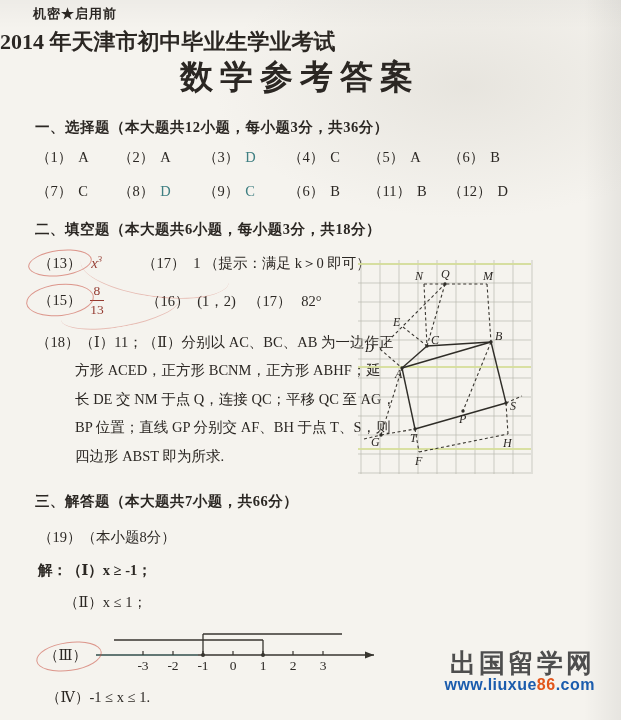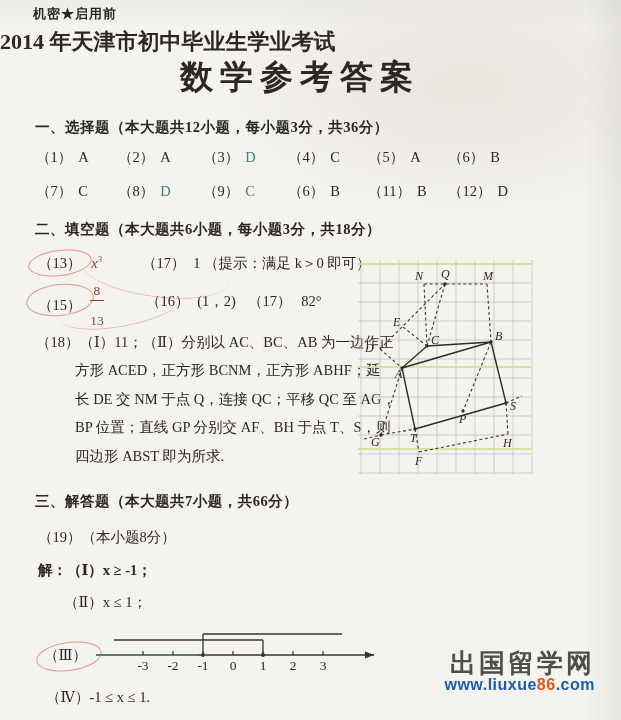--- a/index.html
+++ b/index.html
@@ -25,21 +25,21 @@
   }
   .mc-cell span{white-space:nowrap;}
   .mc-val{margin-left:6px;}
   .tone-teal{color:#3f7f82;}
   .tone-dark{color:#2b2723;}
   .red-ink{color:#943a30;}
   .fill-item{font-size:14.5px;white-space:nowrap;}
   .sup{font-size:9px;vertical-align:super;line-height:0;}
   .frac{display:inline-block;text-align:center;vertical-align:middle;font-size:13.5px;line-height:1.15;margin-left:8px;}
   .frac .num{display:block;border-bottom:1.2px solid currentColor;padding:0 4px 1px;}
-  .frac .den{display:block;padding-top:12px;}
+  .frac .den{display:block;padding-top:1px;}
   #para18{left:36px;top:328px;width:340px;font-size:14.5px;}
   #para18 .pline{height:28.4px;line-height:28.4px;white-space:nowrap;}
   #para18 .pline.indent{padding-left:39px;}
   .sol-line{font-size:14.5px;white-space:nowrap;}
   .red-oval{
     border:1.6px solid rgba(200,75,60,0.55);
     border-radius:50%;
   }
   .red-arc{
     border:none;border-bottom:1.4px solid rgba(205,90,75,0.35);

